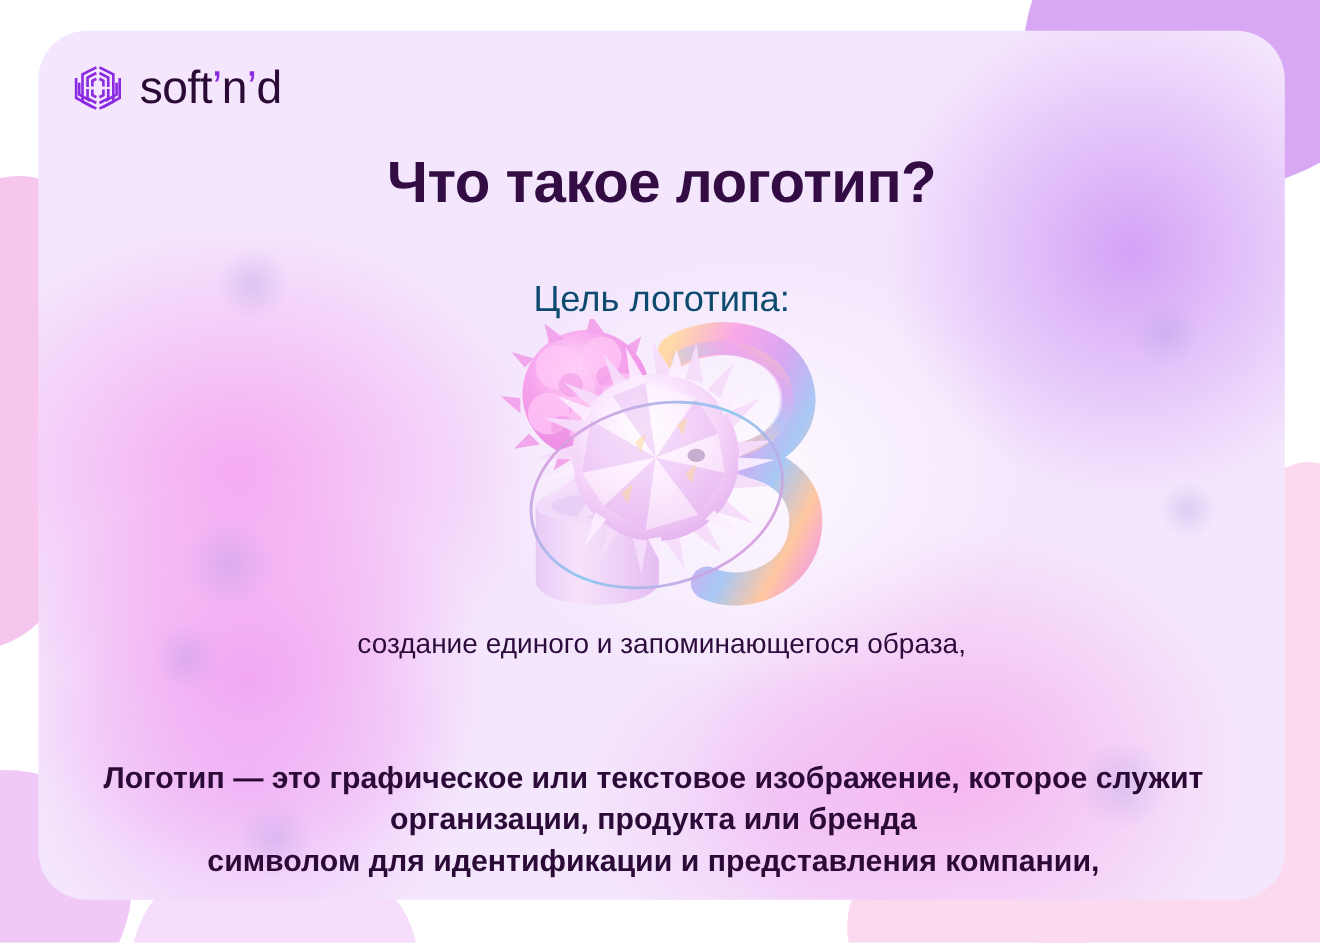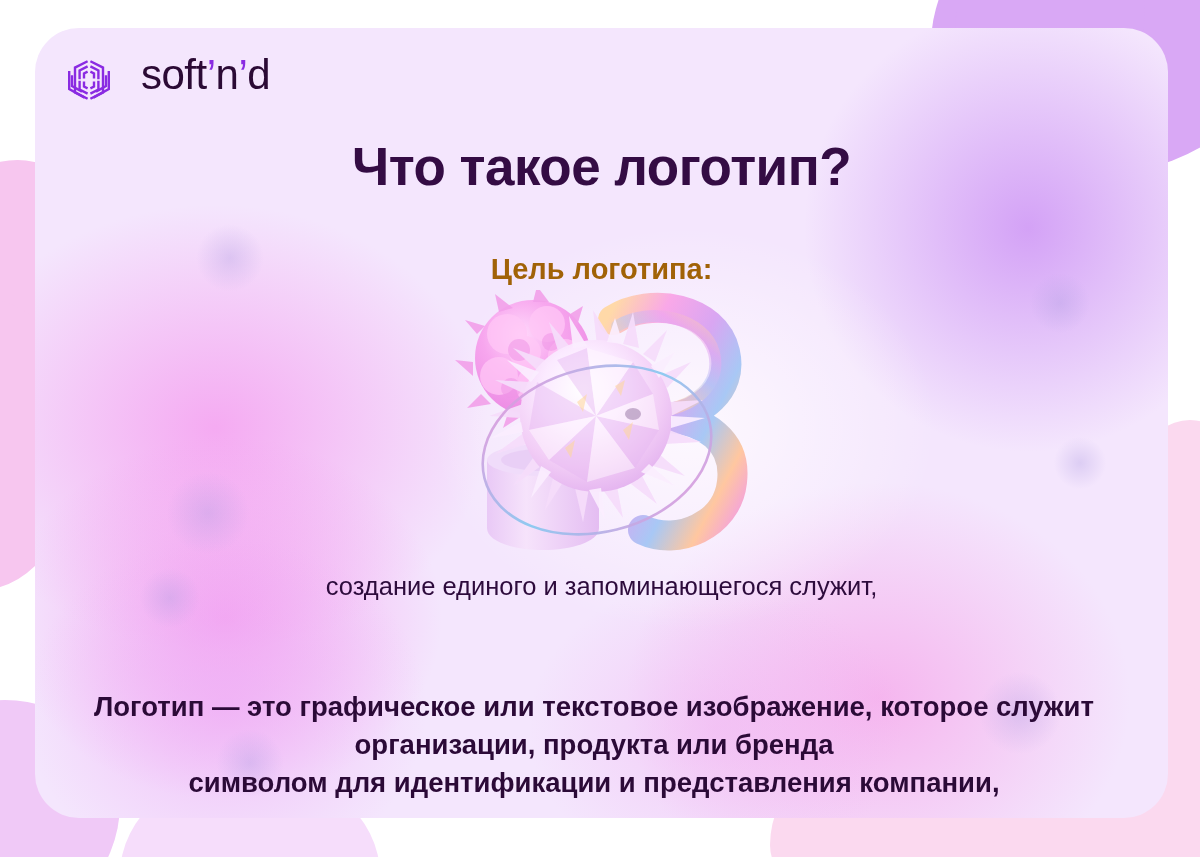--- a/index.html
+++ b/index.html
@@ -197,22 +197,22 @@
     width: 100%;
     height: 100%;
   }
 
   
   .brand {
     position: absolute;
     left: 28px;
     top: 26px;
     display: flex;
-    align-items: flex-start;
-    gap: 26px;
+    align-items: center;
+    gap: 12px;
   }
   .brand-mark { width: 52px; height: 52px; display: block; }
   .brand-name {
     font-size: 42px;
     font-weight: 400;
     letter-spacing: -0.5px;
     color: #2b0a35;
     line-height: 1;
     white-space: nowrap;
   }
@@ -229,23 +229,23 @@
     color: #340c44;
     letter-spacing: -0.5px;
   }
 
   .subtitle {
     position: absolute;
     left: 0;
     right: 0;
     top: 225px;
     text-align: center;
-    font-size: 29px;
-    font-weight: 700;
-    color: #a16207;
+    font-size: 33px;
+    font-weight: 400;
+    color: #0c4a6e;
   }
 
   
   .artwork {
     position: absolute;
     left: 50%;
     transform: translateX(-50%);
     top: 262px;
     width: 330px;
     height: 275px;
@@ -495,21 +495,21 @@
             </g>
           </g>
 
           <g>
             <ellipse cx="160" cy="160" rx="116" ry="82" fill="none" stroke="url(#gRing)" stroke-width="2.6" transform="rotate(-14 160 160)" opacity="0.92"></ellipse>
           </g>
         </svg>
       </div>
 
       <div class="body-text">
-        <span class="ln">создание единого и запоминающегося служит,</span>
+        <span class="ln">создание единого и запоминающегося образа,</span>
       </div>
 
       <div class="lead-text">
         <span class="ln">Логотип — это графическое или текстовое изображение, которое служит</span>
         <span class="ln">организации, продукта или бренда</span>
         <span class="ln">символом для идентификации и представления компании,</span>
       </div>
 
     </div>
   </div>

